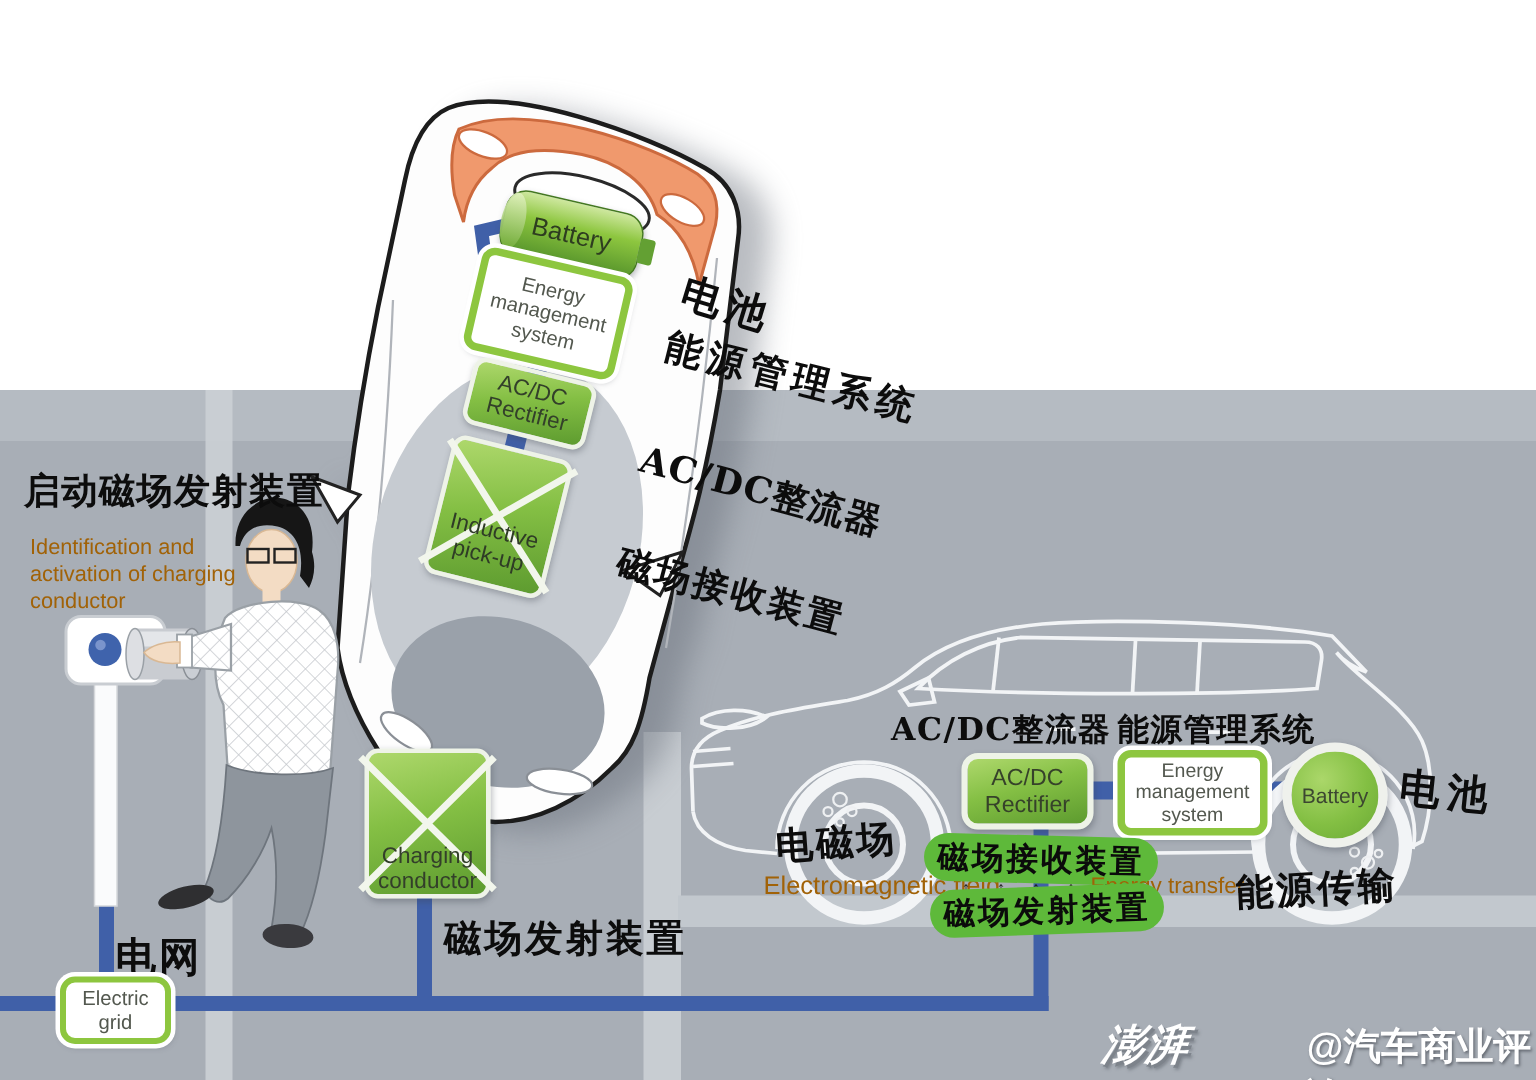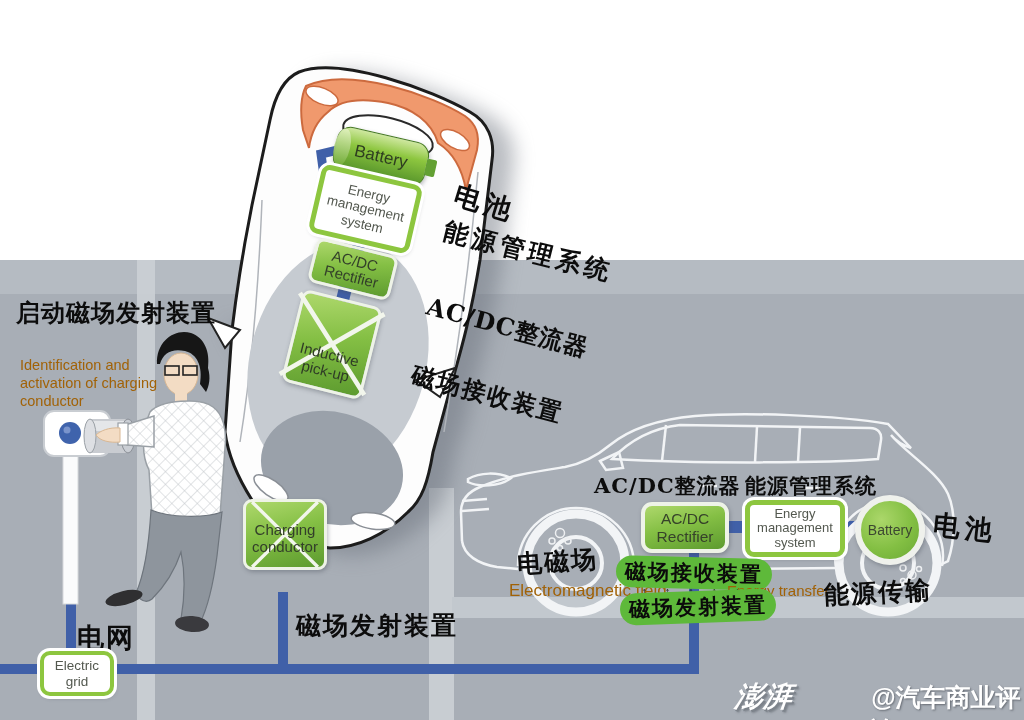--- a/index.html
+++ b/index.html
@@ -221,26 +221,26 @@
     </svg>
     <span class="label" style="position:relative;">Inductive
 pick-up</span>
   </div>
 
   <div class="abs cn label" style="left:455px;top:176px;font-size:27px;transform:rotate(17deg);transform-origin:left center;letter-spacing:4px;">电池</div>
   <div class="abs cn label" style="left:444px;top:214px;font-size:25px;transform:rotate(14deg);transform-origin:left center;letter-spacing:4px;">能源管理系统</div>
   <div class="abs cn label" style="left:427px;top:290px;font-size:24px;transform:rotate(15deg);transform-origin:left center;letter-spacing:1px;">AC/DC整流器</div>
   <div class="abs cn label" style="left:412px;top:358px;font-size:24px;transform:rotate(15deg);transform-origin:left center;letter-spacing:2px;">磁场接收装置</div>
 
-  <div class="abs cn label" style="left:16px;top:297px;font-size:24px;letter-spacing:1px;">启动磁场发射装置</div>
+  <div class="abs cn label" style="left:16px;top:311px;font-size:24px;letter-spacing:1px;">启动磁场发射装置</div>
   <div class="abs en-gray label" style="left:20px;top:356px;font-size:14.5px;line-height:1.25;">Identification and
 activation of charging
 conductor</div>
 
-  <div class="abs gbox" style="left:243px;top:499px;width:84px;height:71px;font-size:15px;line-height:1.1;align-items:flex-end;padding-bottom:12px;color:#333f2a;">
+  <div class="abs gbox" style="left:243px;top:499px;width:84px;height:100px;font-size:15px;line-height:1.1;align-items:flex-end;padding-bottom:0;color:#333f2a;">
     <svg class="xwrap" viewBox="0 0 84 95" width="84" height="95">
       <path d="M-6,0 L90,95 M90,0 L-6,95" stroke="#f2f6ec" stroke-width="5" fill="none"></path>
     </svg>
     <span class="label" style="position:relative;">Charging
 conductor</span>
   </div>
 
   <div class="abs cn label" style="left:296px;top:609px;font-size:25px;letter-spacing:2px;">磁场发射装置</div>
 
   <div class="abs cn label" style="left:77px;top:620px;font-size:27px;letter-spacing:2px;">电网</div>

